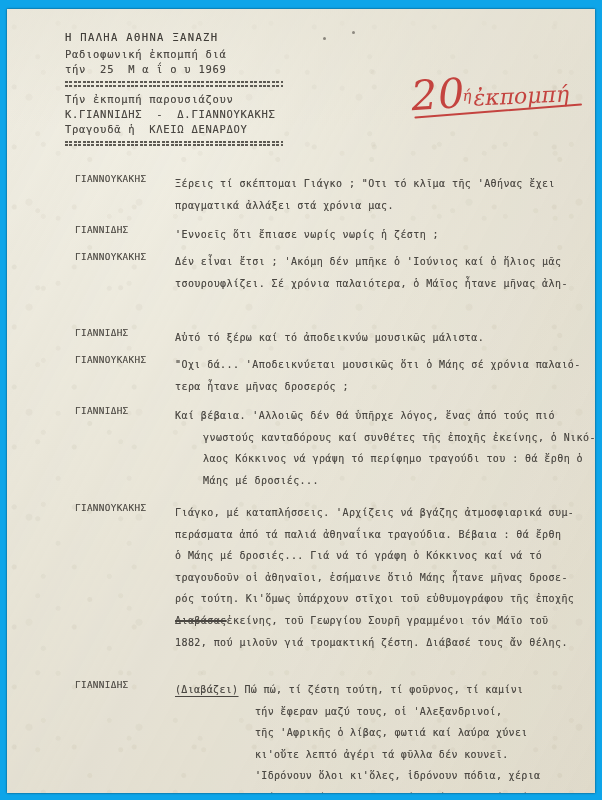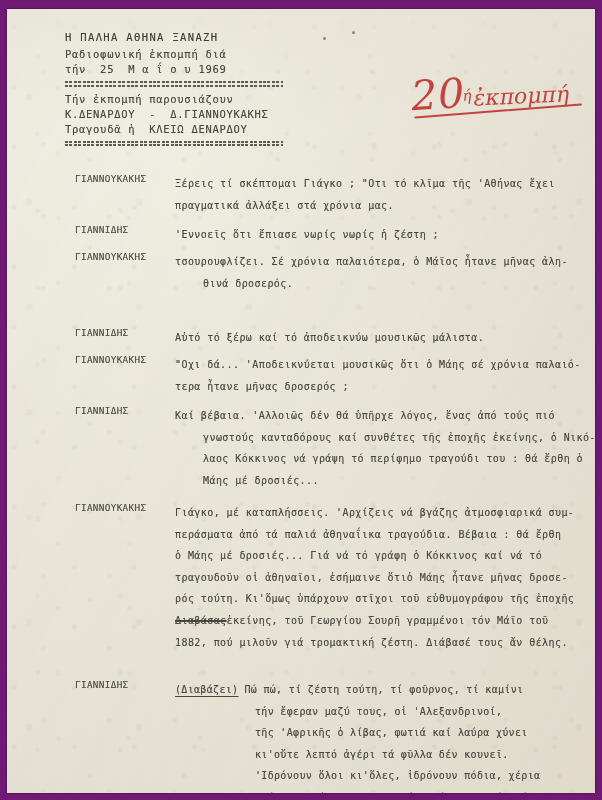--- a/index.html
+++ b/index.html
@@ -12,21 +12,21 @@
     height: 800px;
     overflow: hidden;
     font-family: "DejaVu Sans Mono", "Liberation Mono", monospace;
   }
 
   
   #page {
     position: relative;
     width: 602px;
     height: 800px;
-    background: #701a75;
+    background: #0ea5e9;
   }
 
   #paper {
     position: absolute;
     left: 7px;
     top: 9px;
     width: 588px;
     height: 784px;
     background:
       radial-gradient(ellipse at 28% 12%, #f2f0e6 0%, #ece9dd 42%, #e4e0d2 100%);
@@ -219,21 +219,21 @@
       <div class="tw hdr-title">Η ΠΑΛΗΑ ΑΘΗΝΑ ΞΑΝΑΖΗ</div>
       <div class="tw hdr-line">Ραδιοφωνική ἐκπομπή διά</div>
       <div class="tw hdr-line">τήν  25  Μ α ΐ ο υ 1969</div>
 
       <div class="rule-block">
         <div class="bar"></div>
           <div class="bar"></div>
       </div>
 
       <div class="tw hdr-line">Τήν ἐκπομπή παρουσιάζουν</div>
-      <div class="tw hdr-line">Κ.ΔΕΝΑΡΔΟΥ  -  Δ.ΓΙΑΝΝΟΥΚΑΚΗΣ</div>
+      <div class="tw hdr-line">Κ.ΓΙΑΝΝΙΔΗΣ  -  Δ.ΓΙΑΝΝΟΥΚΑΚΗΣ</div>
       <div class="tw hdr-line">Τραγουδᾶ ἡ  ΚΛΕΙΩ ΔΕΝΑΡΔΟΥ</div>
 
       <div class="rule-block">
         <div class="bar"></div>
           <div class="bar"></div>
       </div>
     </div>
 
     <div id="redmark">
       <span class="num">20</span><span class="sup">ή</span><span class="word">ἐκπομπή</span>
@@ -253,22 +253,22 @@
       <div class="speech" style="top:215px;">
         <div class="tw speaker">ΓΙΑΝΝΙΔΗΣ</div>
         <div class="lines">
           <div class="tw ln">'Εννοεῖς ὅτι ἔπιασε νωρίς νωρίς ἡ ζέστη ;</div>
         </div>
       </div>
 
       <div class="speech" style="top:242px;">
         <div class="tw speaker">ΓΙΑΝΝΟΥΚΑΚΗΣ</div>
         <div class="lines">
+          <div class="tw ln">Δέν εἶναι ἔτσι ; 'Ακόμη δέν μπῆκε ὁ 'Ιούνιος καί ὁ ἥλιος μᾶς</div>
           <div class="tw ln">τσουρουφλίζει. Σέ χρόνια παλαιότερα, ὁ Μάϊος ἦτανε μῆνας ἀλη-</div>
-          <div class="tw ln indent-1">θινά δροσερός.</div>
         </div>
       </div>
 
       <div class="speech" style="top:318px;">
         <div class="tw speaker">ΓΙΑΝΝΙΔΗΣ</div>
         <div class="lines">
           <div class="tw ln">Αὐτό τό ξέρω καί τό ἀποδεικνύω μουσικῶς μάλιστα.</div>
         </div>
       </div>
 

